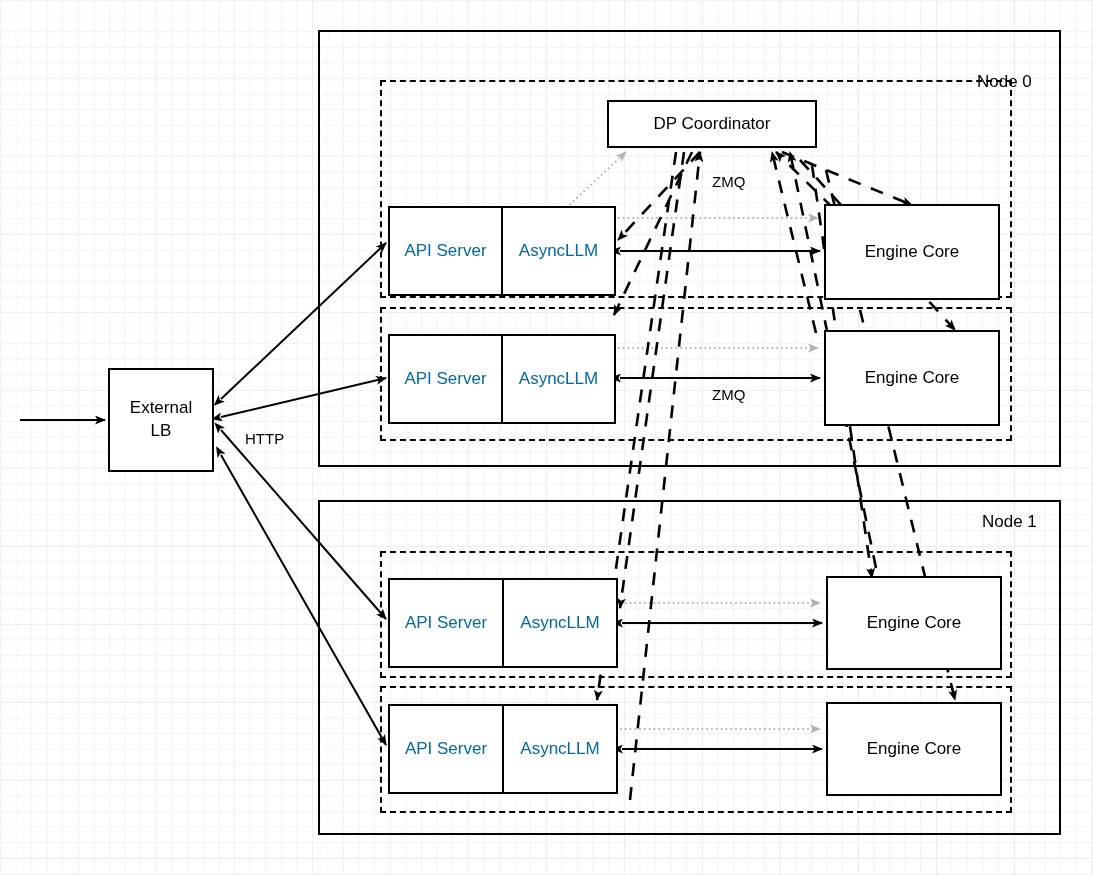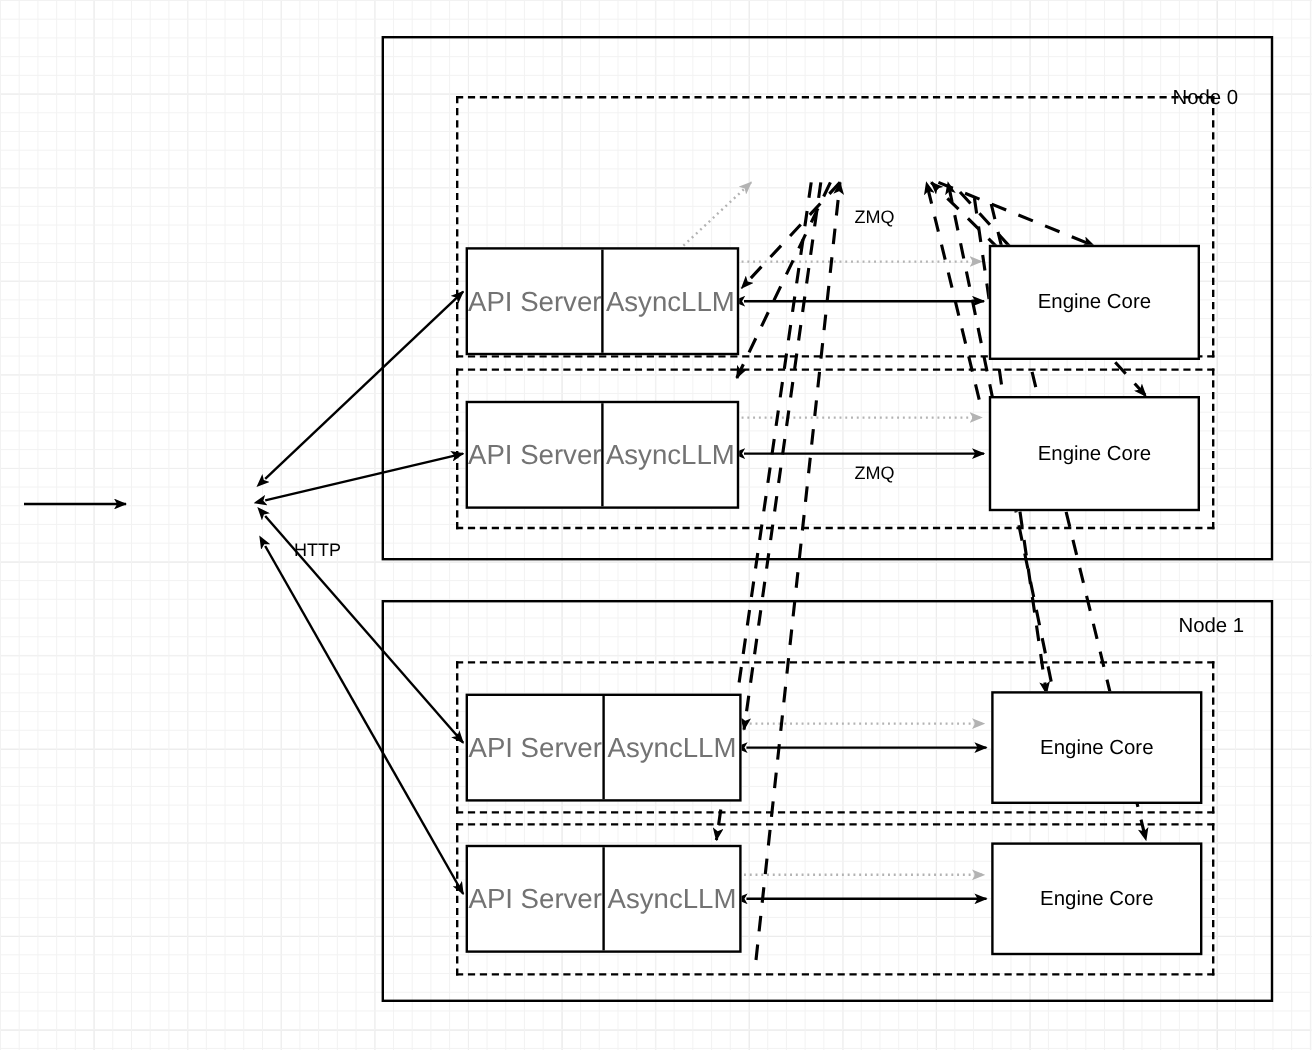--- a/index.html
+++ b/index.html
@@ -62,22 +62,22 @@
     display: flex;
     flex-direction: row;
     align-items: stretch;
     z-index: 6;
   }
   .unit .half {
     flex: 1 1 50%;
     display: flex;
     align-items: center;
     justify-content: center;
-    font-size: 23px;
-    color: #737373;
+    font-size: 17px;
+    color: #0369a1;
     white-space: nowrap;
   }
   .unit .half.left {
     border-right: 2px solid #000000;
   }
   .plainbox {
     position: absolute;
     border: 2px solid #000000;
     background: #ffffff;
     box-sizing: border-box;
@@ -220,20 +220,21 @@
       <line x1="826" y1="170" x2="955" y2="700" stroke="#000000" stroke-width="2.6" stroke-dasharray="13 11" marker-end="url(#ah)"></line>
     </g>
   </svg>
 
   <div class="nodebox" style="left:318px; top:30px; width:743px; height:437px;"></div>
   <div class="nodelabel" style="left:977px; top:32px;margin-top:40px;">Node 0</div>
 
   <div class="dashgroup" style="left:380px; top:80px; width:632px; height:218px;"></div>
   <div class="dashgroup" style="left:380px; top:307px; width:632px; height:134px;"></div>
 
+  <div class="plainbox" style="left:607px; top:100px; width:210px; height:48px;">DP Coordinator</div>
 
   <div class="unit" style="left:388px; top:206px; width:228px; height:90px;">
     <div class="half left">API Server</div>
     <div class="half right">AsyncLLM</div>
   </div>
   <div class="plainbox" style="left:824px; top:204px; width:176px; height:96px;">Engine Core</div>
   <div class="edgelabel" style="left:712px; top:173px;">ZMQ</div>
 
   <div class="unit" style="left:388px; top:334px; width:228px; height:90px;">
     <div class="half left">API Server</div>
@@ -253,15 +254,19 @@
     <div class="half right">AsyncLLM</div>
   </div>
   <div class="plainbox" style="left:826px; top:576px; width:176px; height:94px;">Engine Core</div>
 
   <div class="unit" style="left:388px; top:704px; width:230px; height:90px;">
     <div class="half left">API Server</div>
     <div class="half right">AsyncLLM</div>
   </div>
   <div class="plainbox" style="left:826px; top:702px; width:176px; height:94px;">Engine Core</div>
 
-  <div class="edgelabel" style="left:245px; top:430px;margin-top:20px;">HTTP</div>
+  <div class="lbbox" style="left:108px; top:368px; width:106px; height:104px;">
+    <span>External</span>
+    <span>LB</span>
+  </div>
+  <div class="edgelabel" style="left:245px; top:430px;">HTTP</div>
 
 </div>
 
 </body></html>

